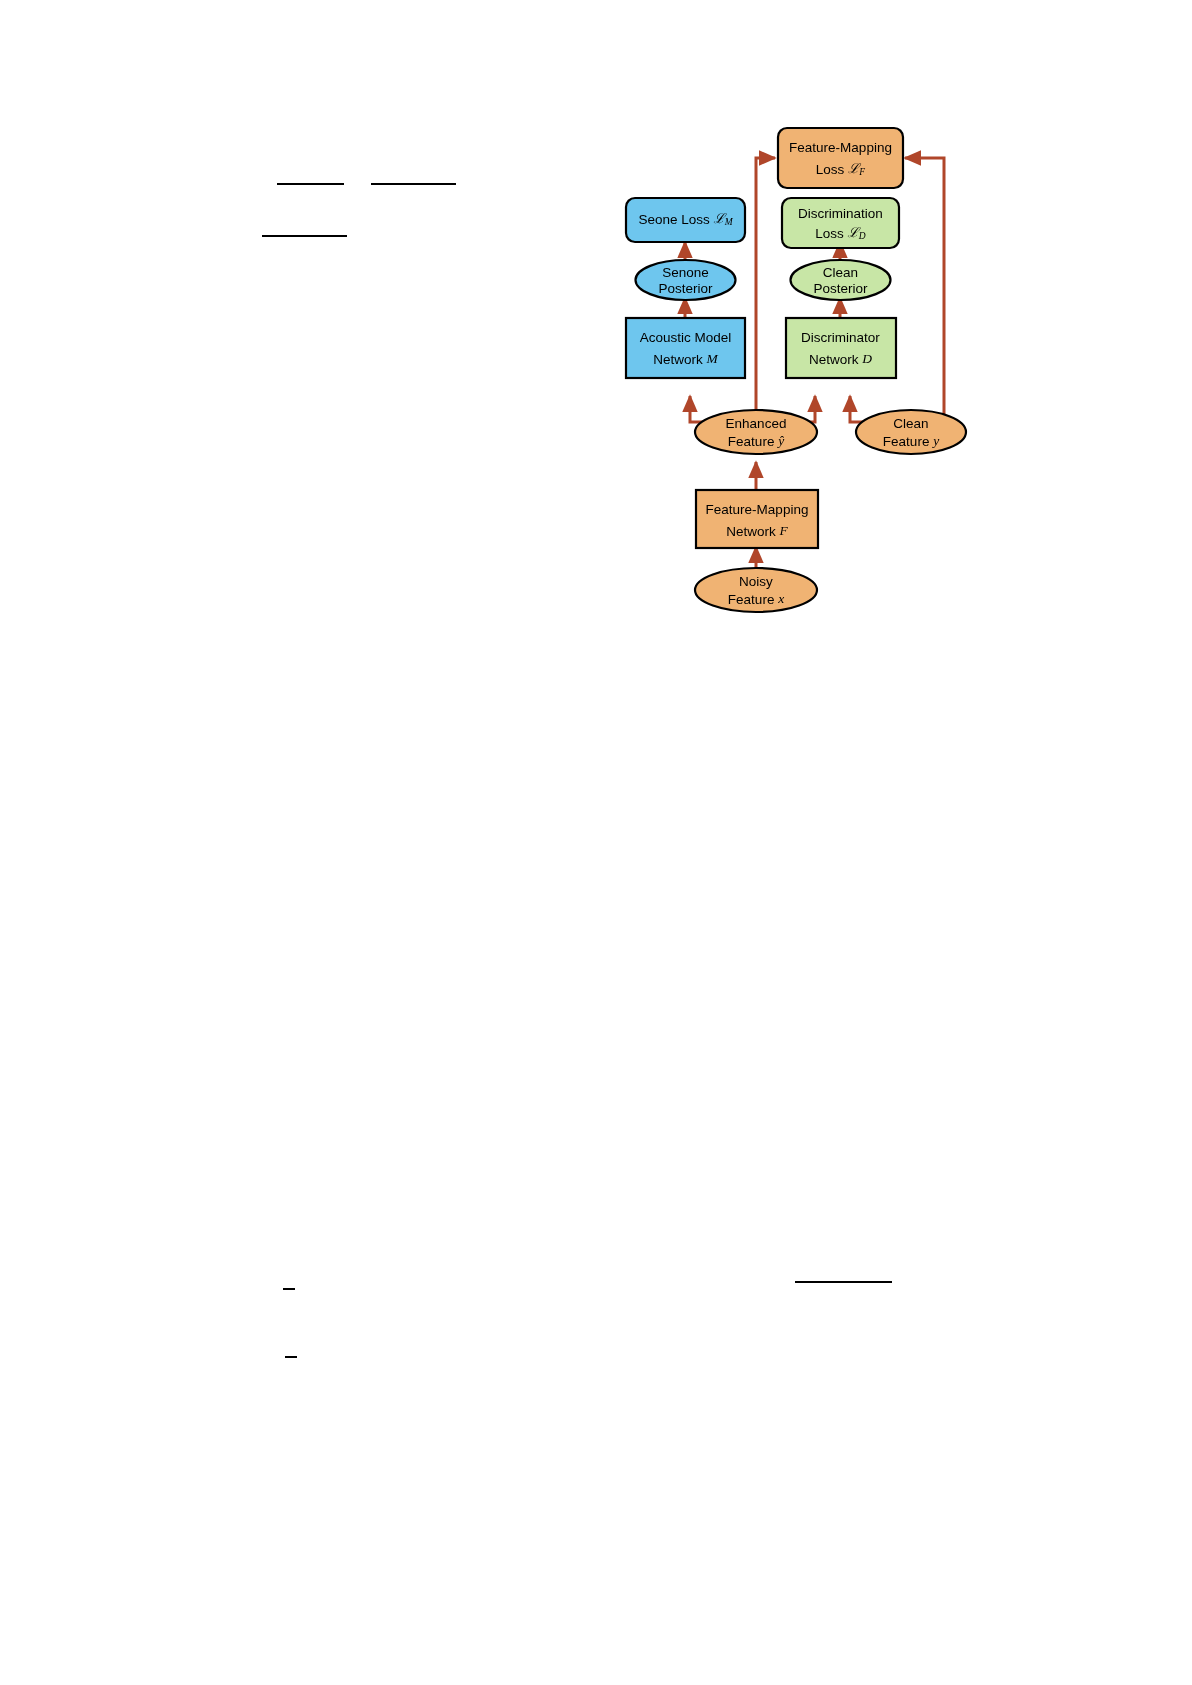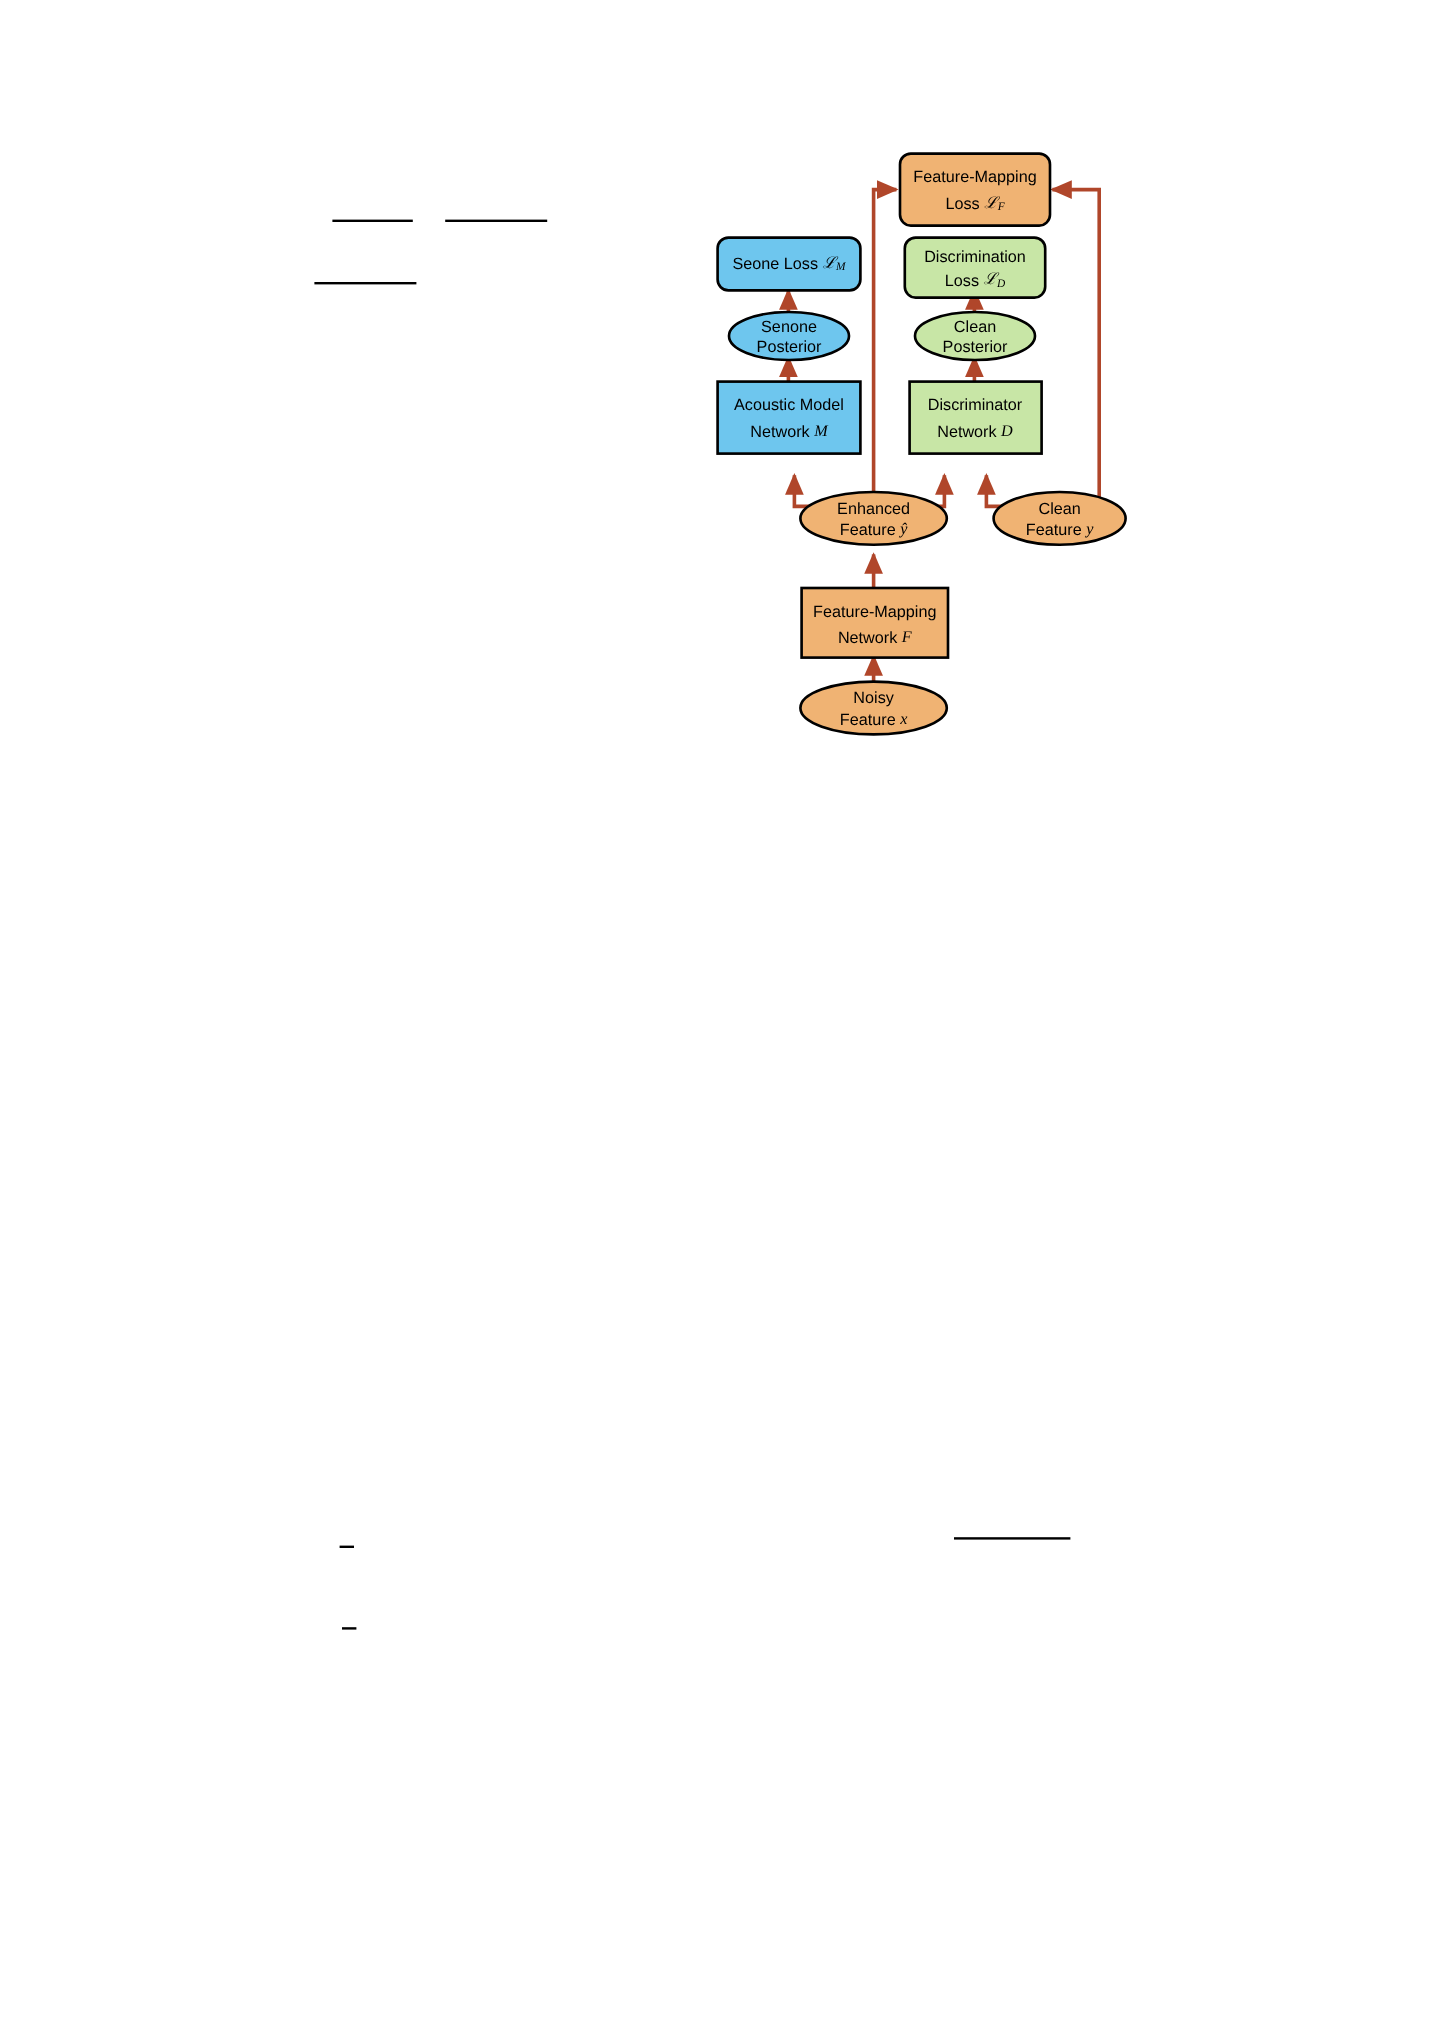--- a/index.html
+++ b/index.html
@@ -21,21 +21,21 @@
   }
   
   .frac-rule {
     position: absolute;
     background: #000000;
     height: 2px;
   }
   
   #diagram {
     position: absolute;
-    left: 572px;
+    left: 600px;
     top: 110px;
     width: 420px;
     height: 530px;
     text-align: right;
   }
   #diagram svg {
     display: block;
   }
   .node-box, .node-ellipse {
     stroke: #000000;

